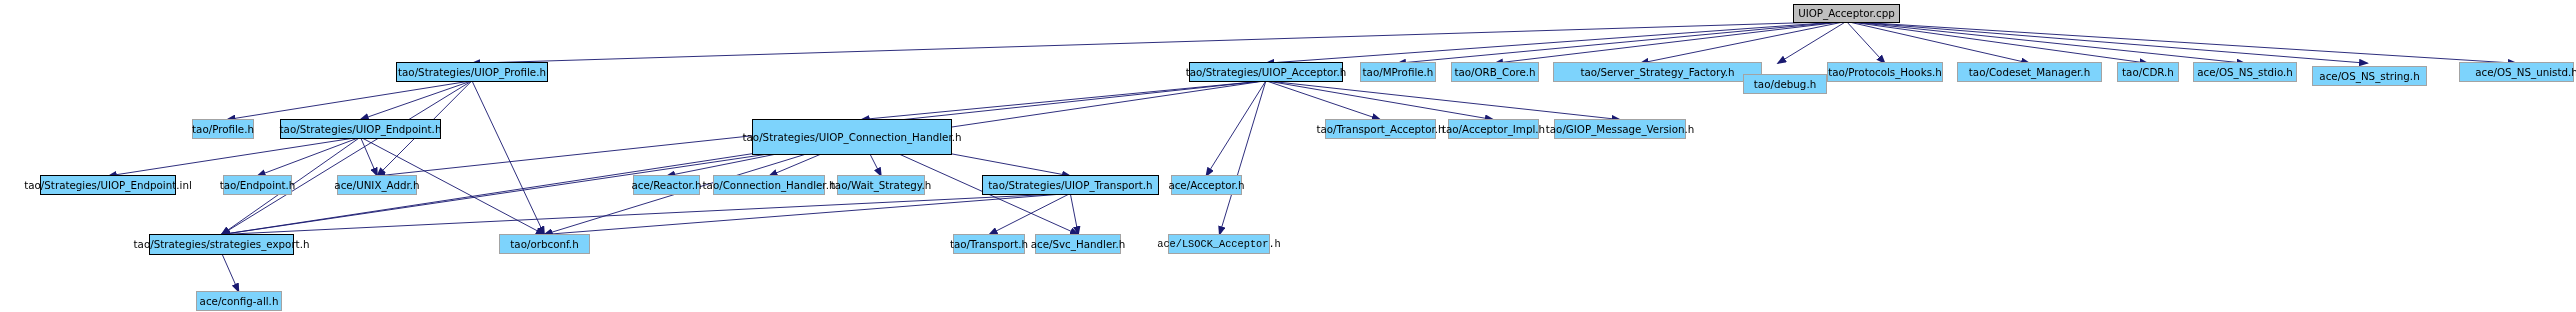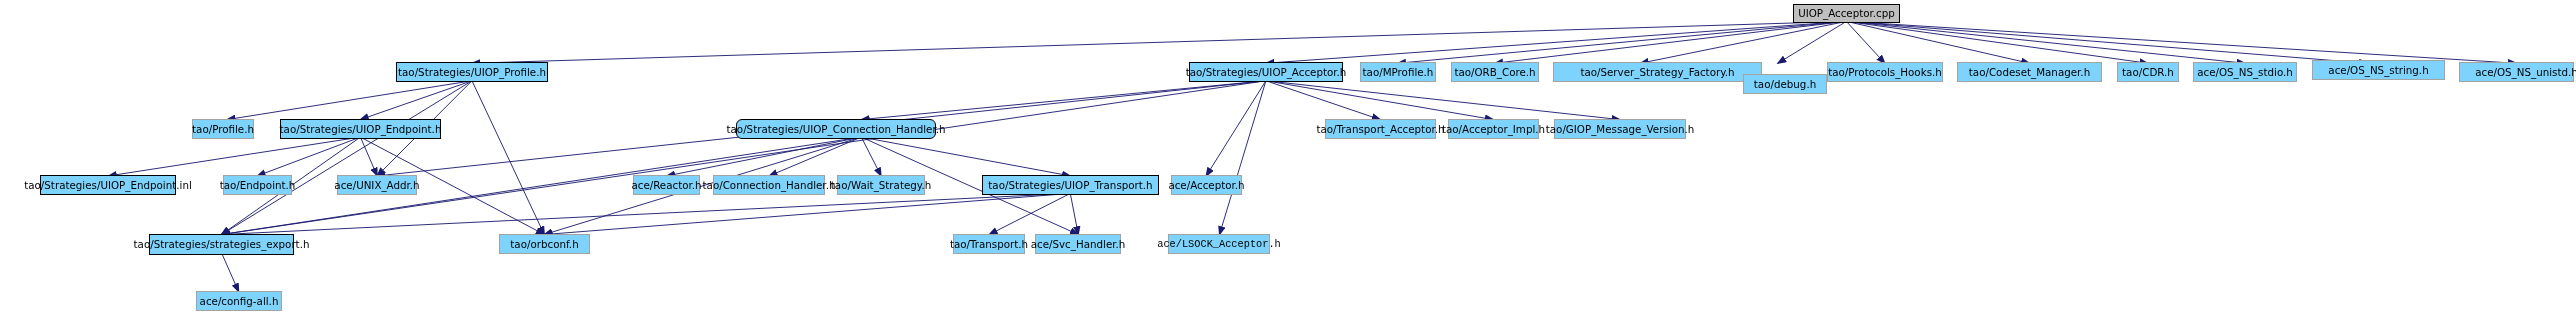--- a/index.html
+++ b/index.html
@@ -100,25 +100,25 @@
     <div class="graph-node style-strong" style="left: 396px; top: 62px; width: 152px; height: 20px;">tao/Strategies/UIOP_Profile.h</div>
     <div class="graph-node style-strong" style="left: 1189px; top: 62px; width: 154px; height: 20px;">tao/Strategies/UIOP_Acceptor.h</div>
     <div class="graph-node style-light" style="left: 1360px; top: 62px; width: 76px; height: 20px;">tao/MProfile.h</div>
     <div class="graph-node style-light" style="left: 1451px; top: 62px; width: 88px; height: 20px;">tao/ORB_Core.h</div>
     <div class="graph-node style-light" style="left: 1553px; top: 62px; width: 209px; height: 20px; text-align: right;">tao/Server_Strategy_Factory.h</div>
     <div class="graph-node style-light" style="left: 1743px; top: 74px; width: 84px; height: 20px;">tao/debug.h</div>
     <div class="graph-node style-light" style="left: 1827px; top: 62px; width: 116px; height: 20px;">tao/Protocols_Hooks.h</div>
     <div class="graph-node style-light" style="left: 1957px; top: 62px; width: 145px; height: 20px;">tao/Codeset_Manager.h</div>
     <div class="graph-node style-light" style="left: 2117px; top: 62px; width: 62px; height: 20px;">tao/CDR.h</div>
     <div class="graph-node style-light" style="left: 2193px; top: 62px; width: 104px; height: 20px;">ace/OS_NS_stdio.h</div>
-    <div class="graph-node style-light" style="left: 2312px; top: 60px; width: 133px; height: 20px;">ace/OS_NS_string.h</div>
+    <div class="graph-node style-light" style="left: 2312px; top: 66px; width: 115px; height: 20px;">ace/OS_NS_string.h</div>
     <div class="graph-node style-light" style="left: 2459px; top: 62px; width: 115px; height: 20px; padding-left: 20px;">ace/OS_NS_unistd.h</div>
     <div class="graph-node style-light" style="left: 192px; top: 119px; width: 62px; height: 20px;">tao/Profile.h</div>
     <div class="graph-node style-strong" style="left: 280px; top: 119px; width: 161px; height: 20px;">tao/Strategies/UIOP_Endpoint.h</div>
-    <div class="graph-node style-strong" style="left: 736px; top: 119px; width: 200px; height: 20px; border-radius: 6px;">tao/Strategies/UIOP_Connection_Handler.h</div>
+    <div class="graph-node style-strong" style="left: 752px; top: 119px; width: 200px; height: 36px;">tao/Strategies/UIOP_Connection_Handler.h</div>
     <div class="graph-node style-light" style="left: 1325px; top: 119px; width: 111px; height: 20px;">tao/Transport_Acceptor.h</div>
     <div class="graph-node style-light" style="left: 1448px; top: 119px; width: 91px; height: 20px;">tao/Acceptor_Impl.h</div>
     <div class="graph-node style-light" style="left: 1554px; top: 119px; width: 132px; height: 20px;">tao/GIOP_Message_Version.h</div>
     <div class="graph-node style-strong" style="left: 40px; top: 175px; width: 136px; height: 20px;">tao/Strategies/UIOP_Endpoint.inl</div>
     <div class="graph-node style-light" style="left: 223px; top: 175px; width: 69px; height: 20px;">tao/Endpoint.h</div>
     <div class="graph-node style-light" style="left: 337px; top: 175px; width: 80px; height: 20px;">ace/UNIX_Addr.h</div>
     <div class="graph-node style-light" style="left: 633px; top: 175px; width: 67px; height: 20px;">ace/Reactor.h</div>
     <div class="graph-node style-light" style="left: 713px; top: 175px; width: 112px; height: 20px;">tao/Connection_Handler.h</div>
     <div class="graph-node style-light" style="left: 837px; top: 175px; width: 88px; height: 20px;">tao/Wait_Strategy.h</div>
     <div class="graph-node style-strong" style="left: 982px; top: 175px; width: 177px; height: 20px;">tao/Strategies/UIOP_Transport.h</div>

